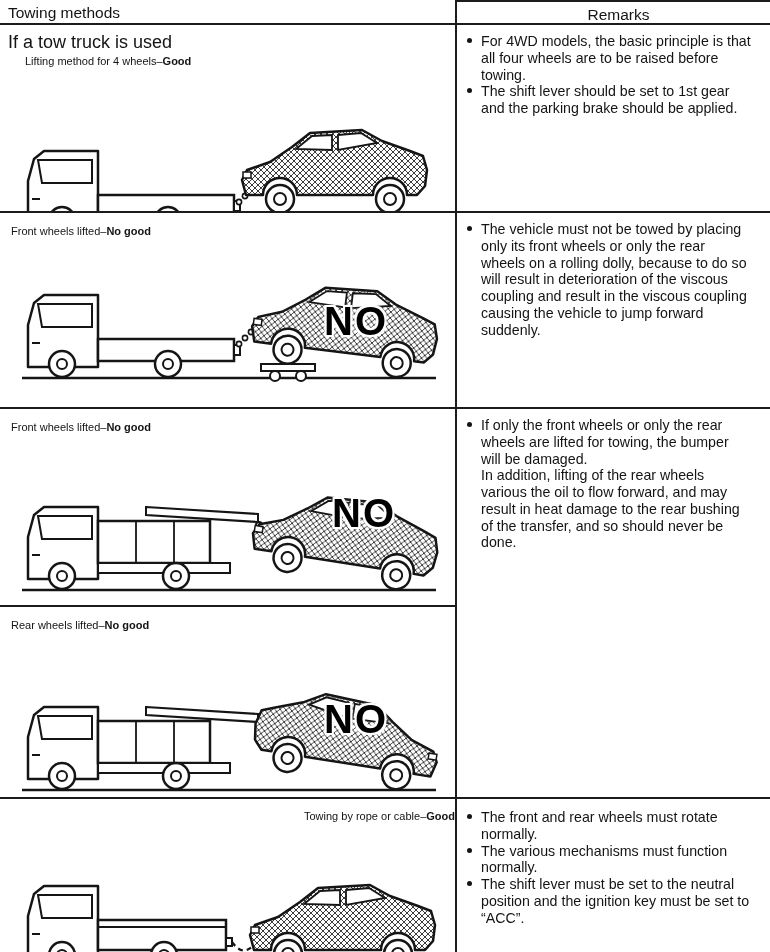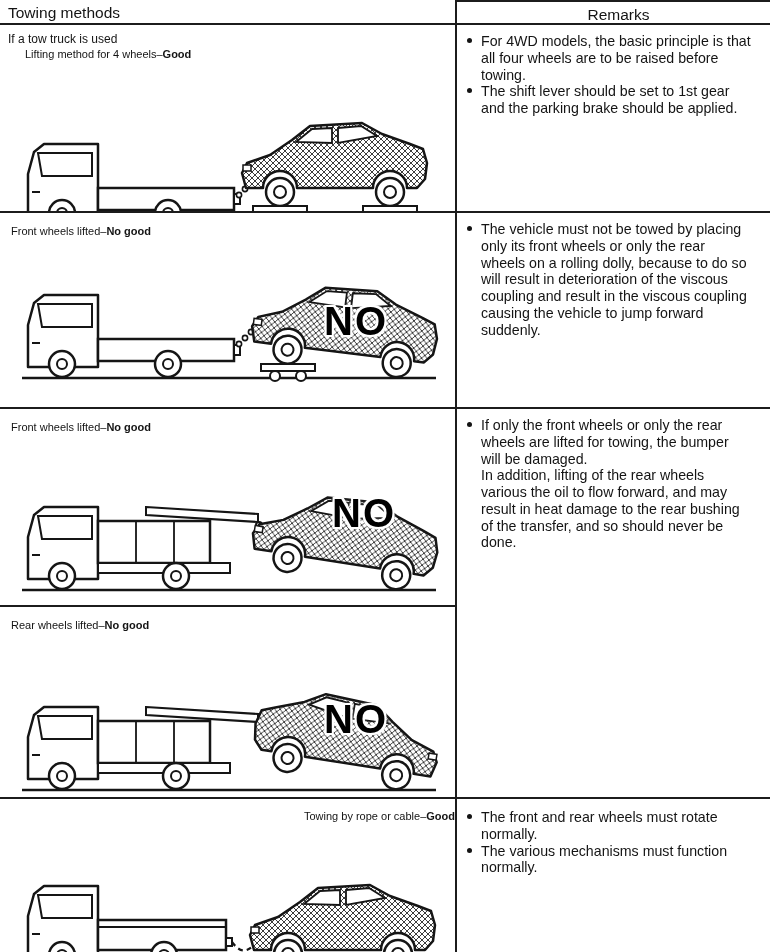--- a/index.html
+++ b/index.html
@@ -18,21 +18,21 @@
     position:relative;
   }
   .cell { position:relative; overflow:hidden; background:#fff; }
   .bL { border-left:2px solid #1c1c1c; }
   .bB { border-bottom:2px solid #1c1c1c; }
   .bT { border-top:2px solid #1c1c1c; }
 
   .hdr { font-size:15.5px; padding:4px 0 0 8px; }
   .hdr-r { padding-left:10px;text-align:center; }
 
-  .intro { font-size:12px; padding:7px 0 0 8px; }
+  .intro { font-size:18px; padding:7px 0 0 8px; }
   .rowlabel { font-size:11px; padding:2px 0 0 25px; }
   .rowlabel.top { padding-top:12px; padding-left:11px; }
   .rowlabel.top5 { padding-top:11px; padding-left:17px;text-align:right; }
   .rowlabel b { font-weight:700; }
 
   .illo { display:block; }
   .illo.i1 { margin:36px 0 0 8px; }
   .illo.i2 { margin:10px 0 0 8px; }
   .illo.i3 { margin:26px 0 0 8px; }
   .illo.i4 { margin:28px 0 0 8px; }
@@ -245,16 +245,20 @@
   <div class="cell bL" style="grid-column:2;grid-row:6">
     <ul class="remarks pad5">
       <li>
           <span class="dot"></span>
           <span>The front and rear wheels must rotate normally.</span>
         </li>
       <li>
           <span class="dot"></span>
           <span>The various mechanisms must function normally.</span>
         </li>
+      <li>
+          <span class="dot"></span>
+          <span>The shift lever must be set to the neutral position and the ignition key must be set to “ACC”.</span>
+        </li>
     </ul>
   </div>
 
 </div>
 
 </body></html>

